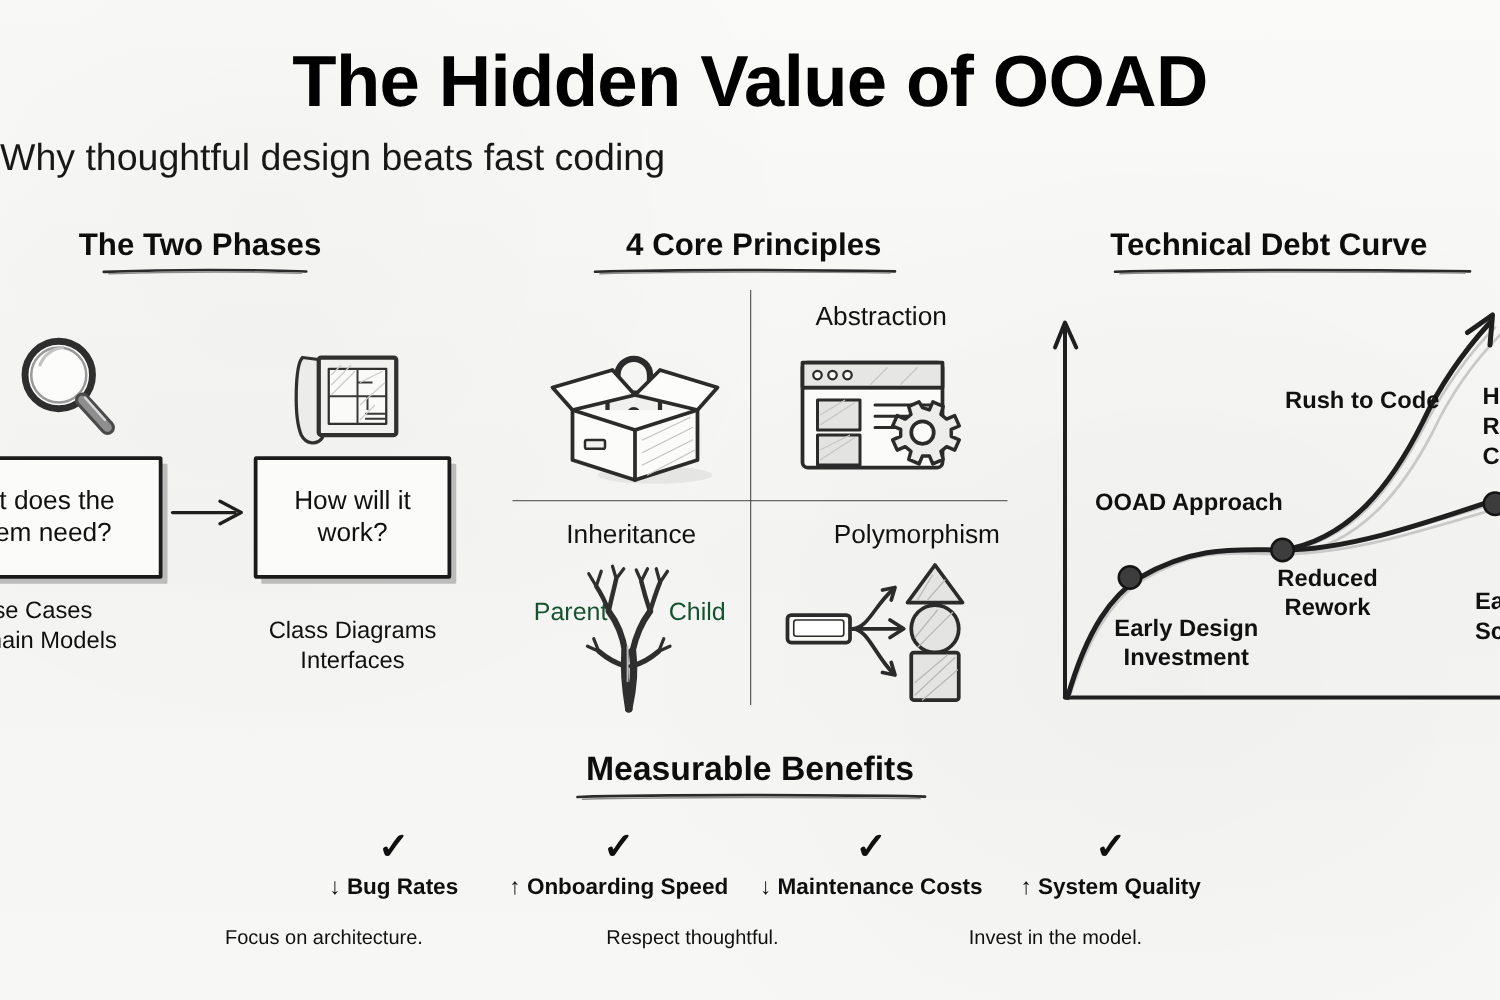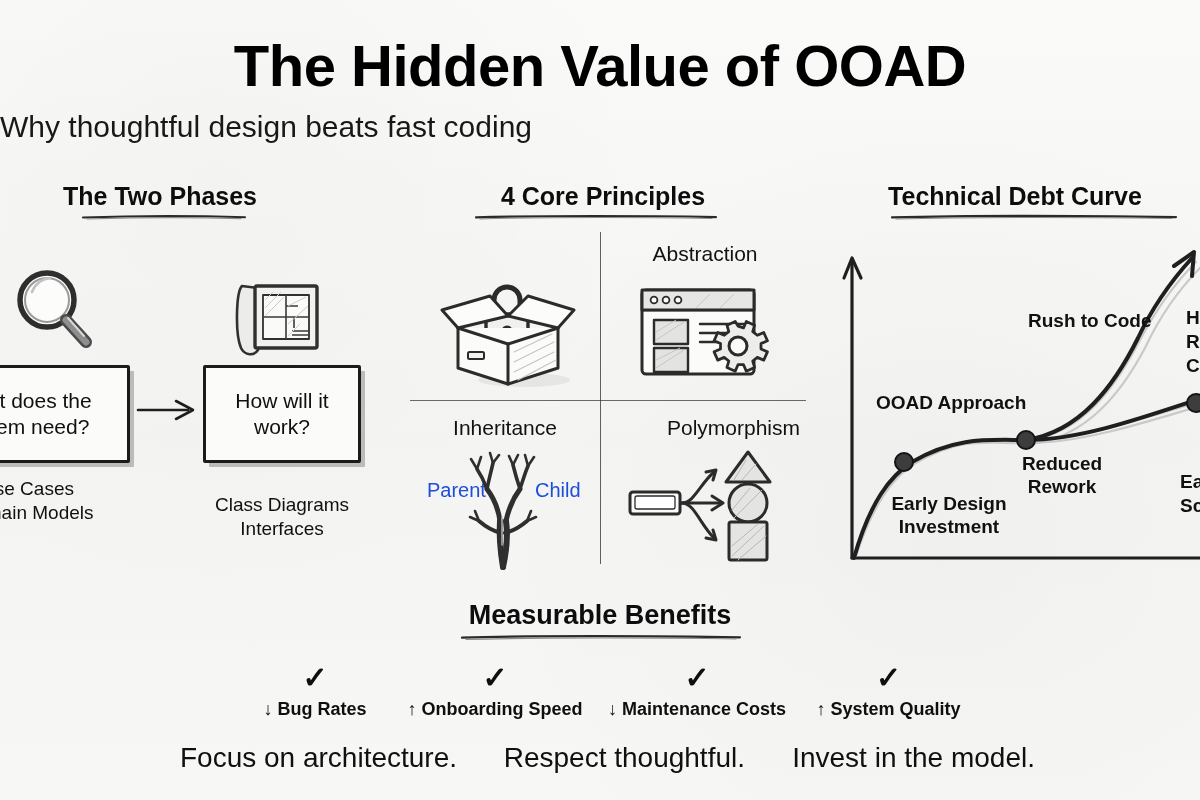--- a/index.html
+++ b/index.html
@@ -90,21 +90,21 @@
   .quad-label {
     font-size: 21px;
     text-align: center;
     color: #121212;
     white-space: nowrap;
   }
   .quad-divider { background: #3a3a3a; }
 
   .tree-side-label {
     font-size: 20px;
-    color: #1d4ed8;
+    color: #14532d;
     white-space: nowrap;
   }
 
   
   .chart-anno {
     font-size: 19px;
     line-height: 1.2;
     color: #111111;
     font-weight: 700;
     white-space: nowrap;
@@ -122,23 +122,23 @@
     color: #0f0f0f;
     font-weight: 700;
   }
   .benefit-label {
     margin-top: 6px;
     font-size: 18px;
     font-weight: 700;
     color: #0f0f0f;
   }
   .footer-line {
-    font-size: 28px;
+    font-size: 16px;
     color: #101010;
-    text-align: right;
+    text-align: left;
     white-space: nowrap;
   }
 
   svg { overflow: visible; }
 </style>
 </head>
 <body>
 
 <div id="poster">
   <div id="paper-grain"></div>

